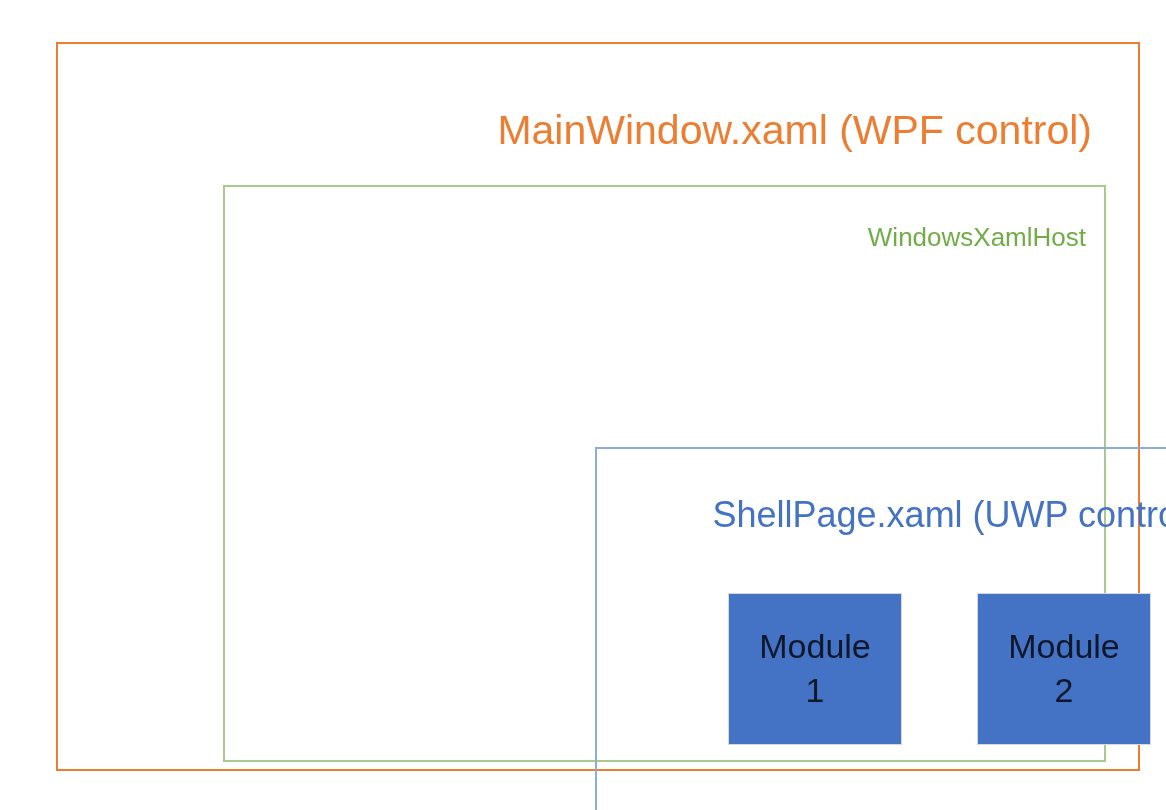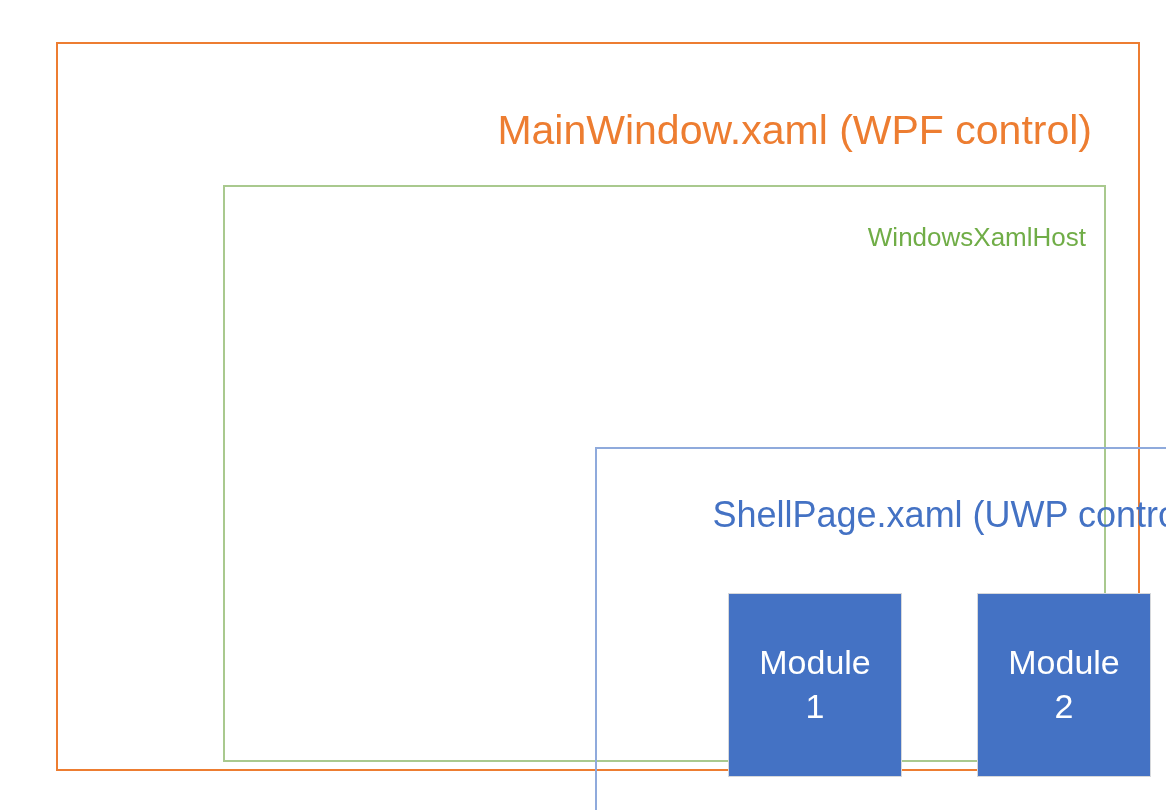--- a/index.html
+++ b/index.html
@@ -90,29 +90,29 @@
     left: 131px;
     top: 144px;
     width: 423px;
     height: 176px;
   }
 
   .module-box {
     position: absolute;
     top: 0;
     width: 174px;
-    height: 184px;
+    height: 152px;
     box-sizing: border-box;
     background: #4472C4;
     border: 1px solid #D6D8DB;
     display: flex;
     flex-direction: column;
     align-items: center;
     justify-content: center;
-    color: #ffffff;
+    color: #0f172a;
     font-size: 34px;
     line-height: 1.28;
   }
 
   .module-box.pos-1 { left: 0px; }
   .module-box.pos-2 { left: 249px; }
 
   .module-name,
   .module-index {
     display: block;

